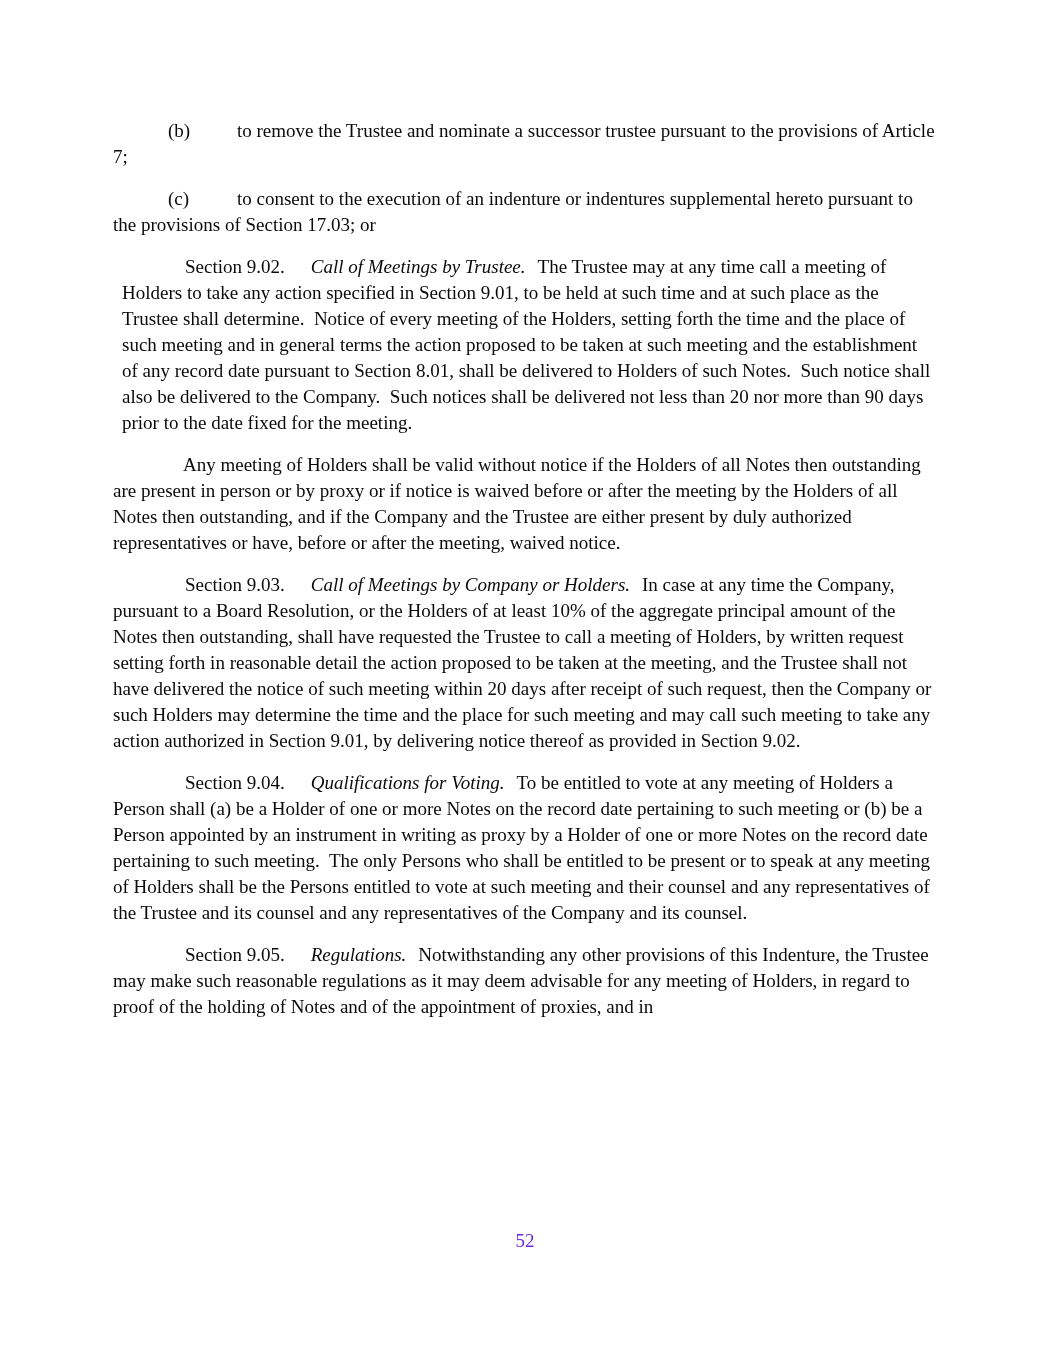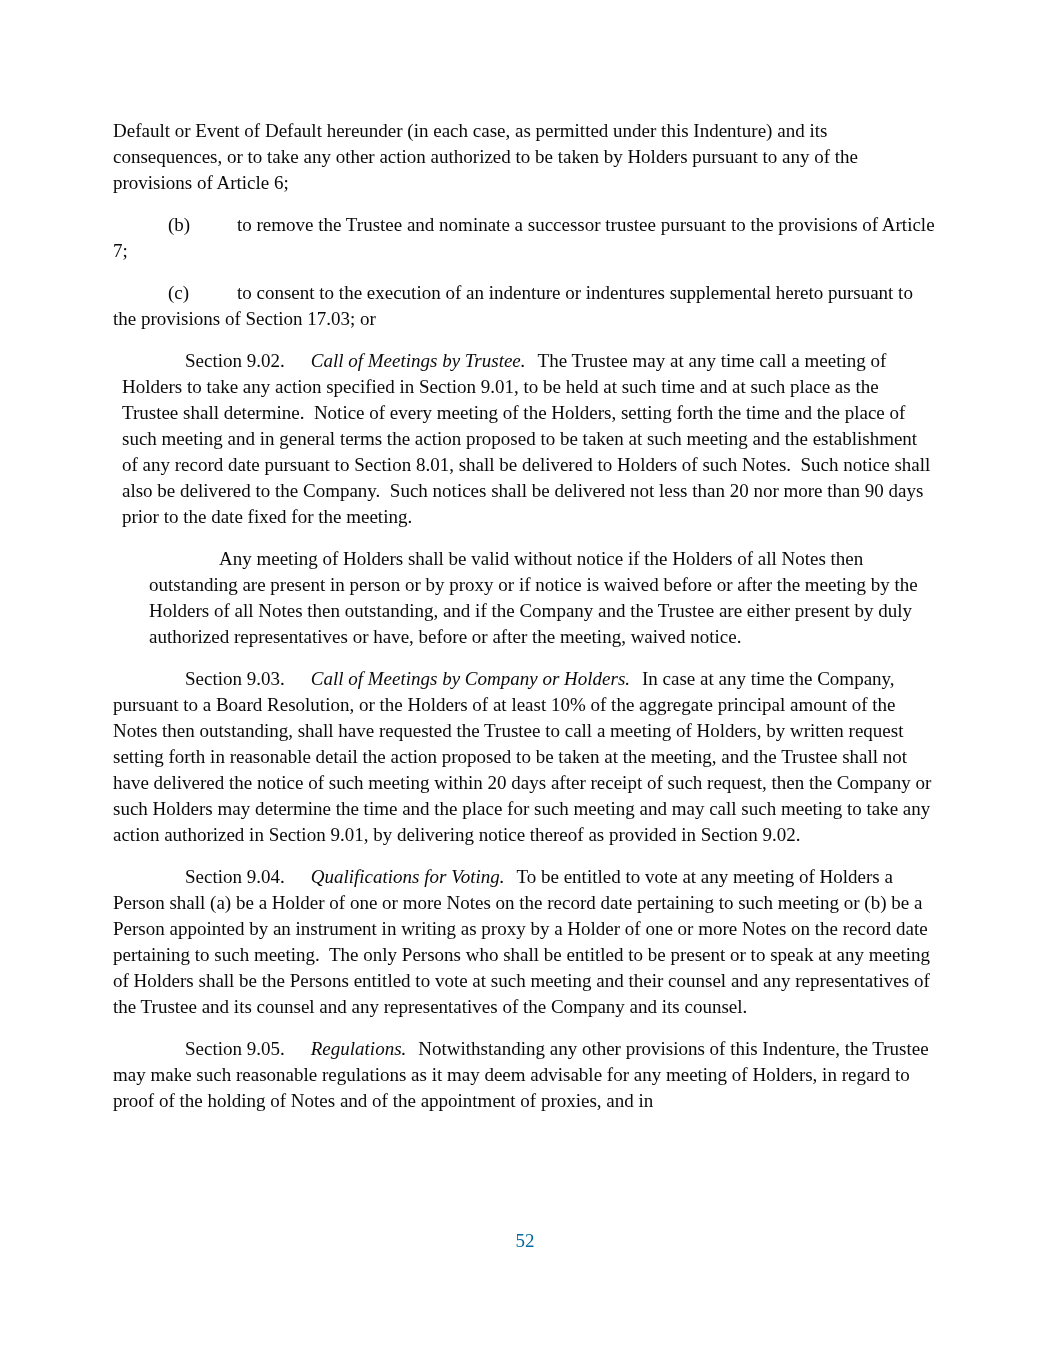--- a/index.html
+++ b/index.html
@@ -33,46 +33,45 @@
   
   .cont { text-indent: 0; }
   
   .clause { text-indent: 55px; }
   .clause .clause-label {
     display: inline-block;
     width: 69px;
     text-indent: 0;
   }
   
-  .indent { text-indent: 70px; margin-left: 36px; }
+  .indent { text-indent: 70px; }
   
   .sec { text-indent: 72px; }
   .sec .sec-num { margin-right: 26px; }
   .sec .sec-title { font-style: italic; margin-right: 12px; }
   
   .sec-902 { padding-left: 9px; text-indent: 63px; }
   .page-number {
     position: absolute;
     top: 1228px;
     left: 113px;
     width: 824px;
     text-align: center;
     font-family: "Liberation Serif", serif;
     font-size: 19px;
     line-height: 26px;
-    color: #0369a1;
+    color: #6d28d9;
   }
 </style>
 </head>
 <body>
 
 <div class="page">
   <div class="content">
 
-    <p class="para cont"><span>Default or Event of Default hereunder (in each case, as permitted under this Indenture) and its consequences, or to take any other action authorized to be taken by Holders pursuant to any of the provisions of Article 6;</span></p>
 
     <p class="para clause"><span class="clause-label">(b)</span><span>to remove the Trustee and nominate a successor trustee pursuant to the provisions of Article 7;</span></p>
 
     <p class="para clause"><span class="clause-label">(c)</span><span>to consent to the execution of an indenture or indentures supplemental hereto pursuant to the provisions of Section 17.03; or</span></p>
 
 
     <p class="para sec sec-902"><span class="sec-num">Section 9.02.</span><span class="sec-title">Call of Meetings by Trustee.</span><span>The Trustee may at any time call a meeting of Holders to take any action specified in Section 9.01, to be held at such time and at such place as the Trustee shall determine.  Notice of every meeting of the Holders, setting forth the time and the place of such meeting and in general terms the action proposed to be taken at such meeting and the establishment of any record date pursuant to Section 8.01, shall be delivered to Holders of such Notes.  Such notice shall also be delivered to the Company.  Such notices shall be delivered not less than 20 nor more than 90 days prior to the date fixed for the meeting.</span></p>
 
     <p class="para indent"><span>Any meeting of Holders shall be valid without notice if the Holders of all Notes then outstanding are present in person or by proxy or if notice is waived before or after the meeting by the Holders of all Notes then outstanding, and if the Company and the Trustee are either present by duly authorized representatives or have, before or after the meeting, waived notice.</span></p>
 

